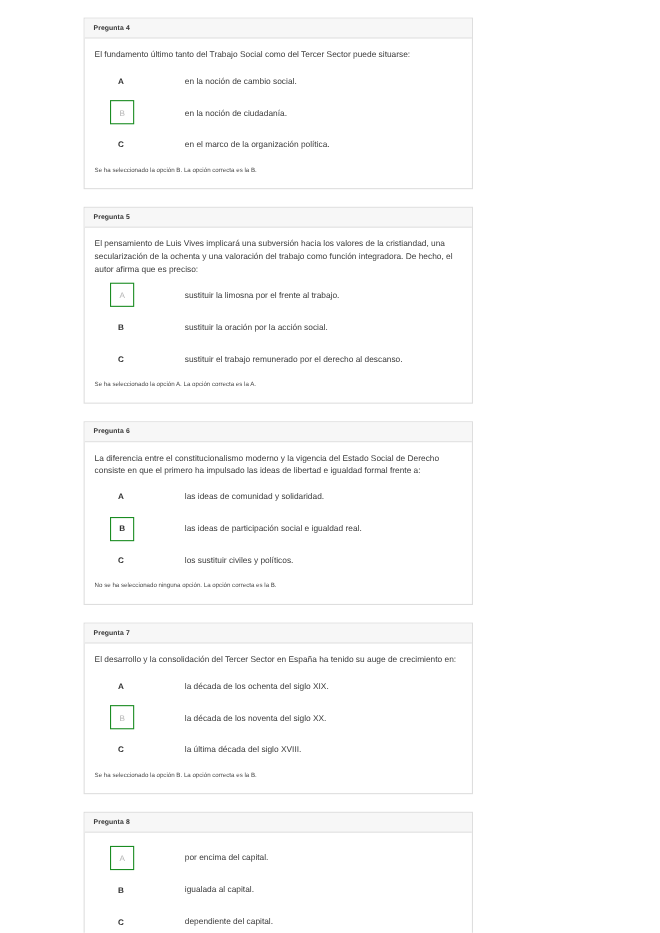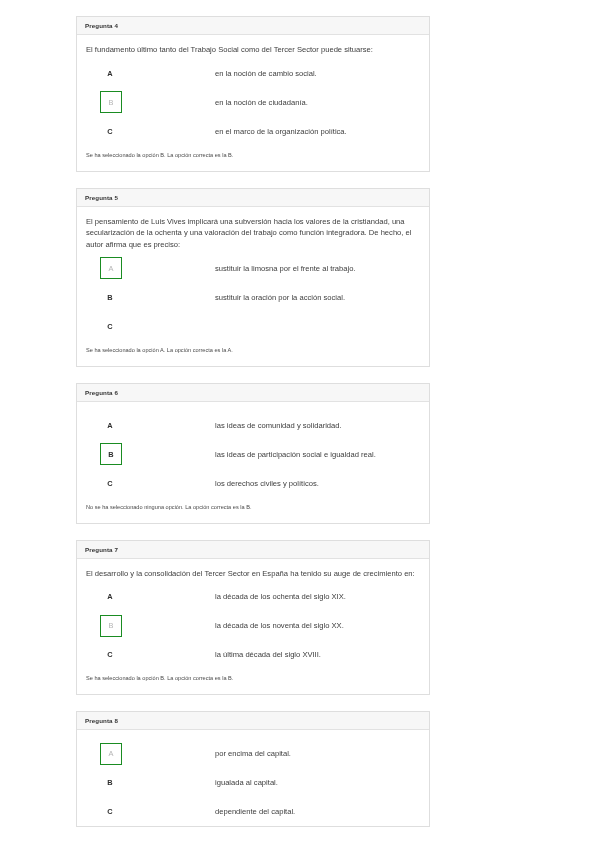--- a/index.html
+++ b/index.html
@@ -85,21 +85,20 @@
     height: 22px;
   }
   .option-letter.dim {
     color: #b4b4b4;
     font-weight: normal;
   }
   .option-text {
     font-size: 7.6px;
     line-height: 1.5;
     color: #3d3d3d;
-    margin-left: 47px;
   }
   .feedback {
     font-size: 5.6px;
     color: #4a4a4a;
     padding: 6px 0 7px 0;
     line-height: 1.4;
   }
   .question-card.truncated .question-body {
     padding-bottom: 0;
   }
@@ -150,46 +149,48 @@
             <div class="option-row">
               <div class="option-letter-cell">
                 <span class="option-letter">B</span>
               </div>
               <div class="option-text">sustituir la oración por la acción social.</div>
             </div>
             <div class="option-row">
               <div class="option-letter-cell">
                 <span class="option-letter">C</span>
               </div>
+              <div class="option-text">sustituir el trabajo remunerado por el derecho al descanso.</div>
             </div>
           </div>
           <div class="feedback">Se ha seleccionado la opción A. La opción correcta es la A.</div>
         </div>
       </div>
       <div class="question-card">
         <div class="question-header">Pregunta 6</div>
         <div class="question-body">
+          <p class="question-stem">La diferencia entre el constitucionalismo moderno y la vigencia del Estado Social de Derecho consiste en que el primero ha impulsado las ideas de libertad e igualdad formal frente a:</p>
           <div class="options">
             <div class="option-row">
               <div class="option-letter-cell">
                 <span class="option-letter">A</span>
               </div>
               <div class="option-text">las ideas de comunidad y solidaridad.</div>
             </div>
             <div class="option-row">
               <div class="option-letter-cell">
                 <span class="option-letter boxed">B</span>
               </div>
               <div class="option-text">las ideas de participación social e igualdad real.</div>
             </div>
             <div class="option-row">
               <div class="option-letter-cell">
                 <span class="option-letter">C</span>
               </div>
-              <div class="option-text">los derechos civiles y políticos.</div>
+              <div class="option-text">los sustituir civiles y políticos.</div>
             </div>
           </div>
           <div class="feedback">No se ha seleccionado ninguna opción. La opción correcta es la B.</div>
         </div>
       </div>
       <div class="question-card">
         <div class="question-header">Pregunta 7</div>
         <div class="question-body">
           <p class="question-stem">El desarrollo y la consolidación del Tercer Sector en España ha tenido su auge de crecimiento en:</p>
           <div class="options">

